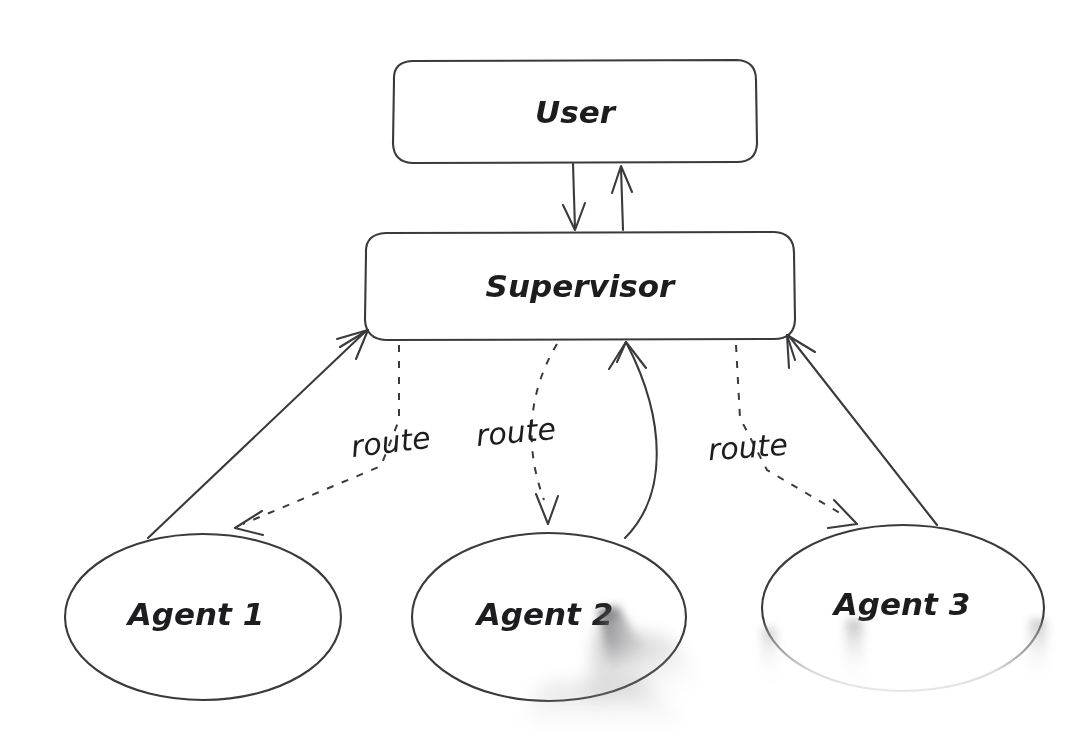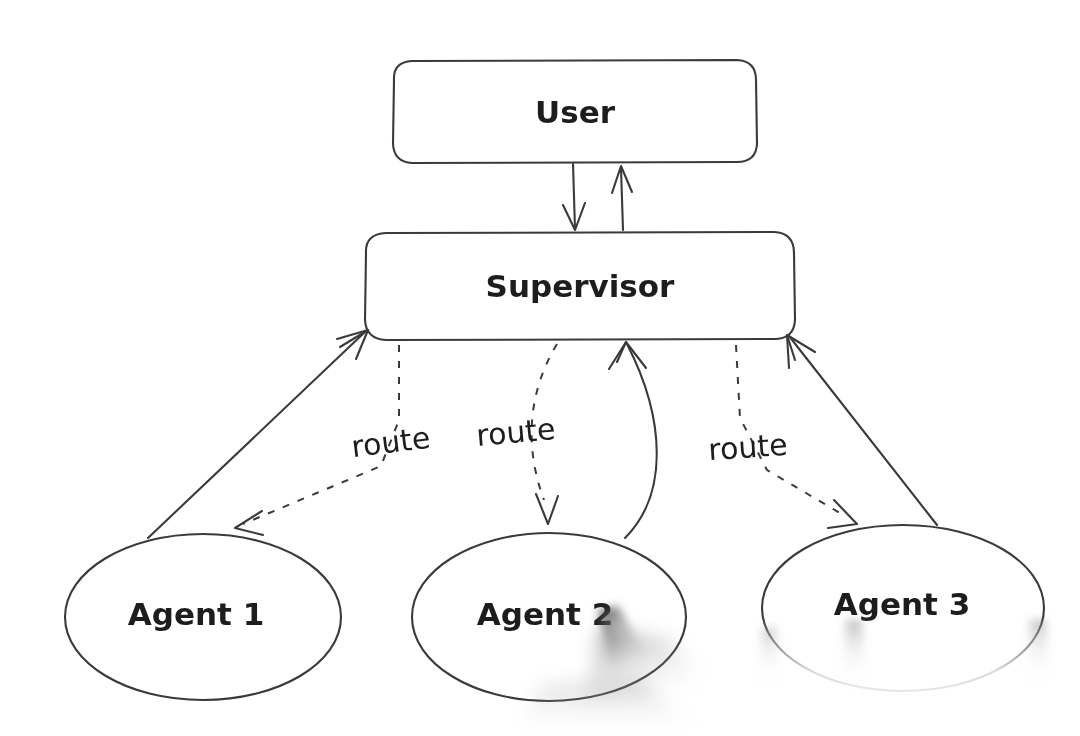--- a/index.html
+++ b/index.html
@@ -12,20 +12,21 @@
     width: 1080px;
     height: 736px;
     overflow: hidden;
     font-family: "DejaVu Sans", sans-serif;
   }
   #canvas-root {
     position: relative;
     width: 912px;
     height: 736px;
     background: #ffffff;
+    font-style: italic;
   }
   svg#diagram {
     position: absolute;
     top: 0;
     left: 0;
     width: 1080px;
     height: 736px;
     display: block;
   }
   .node-label {

